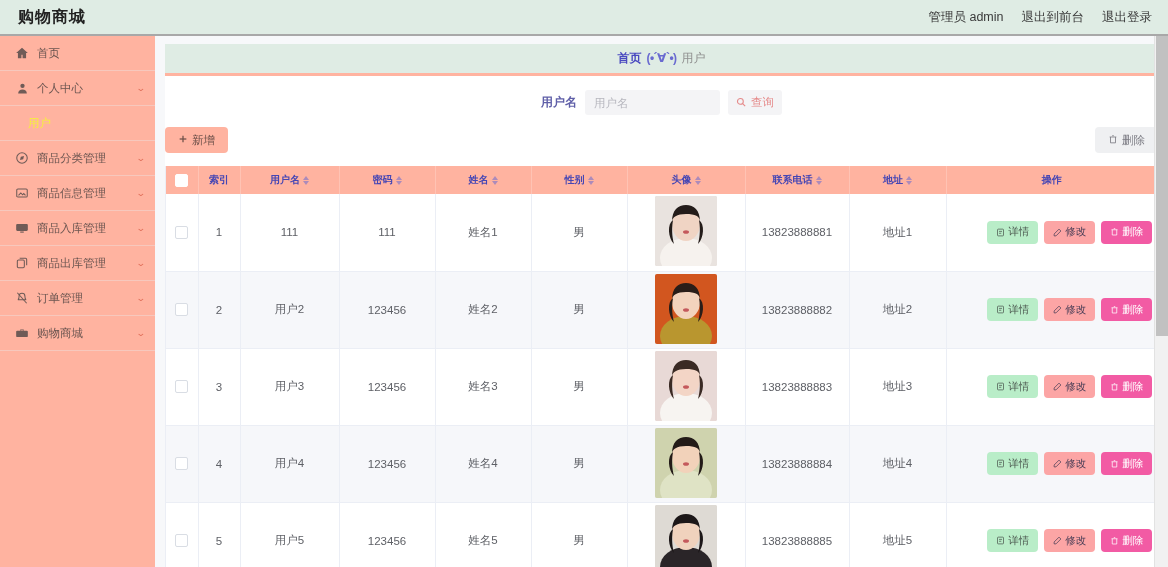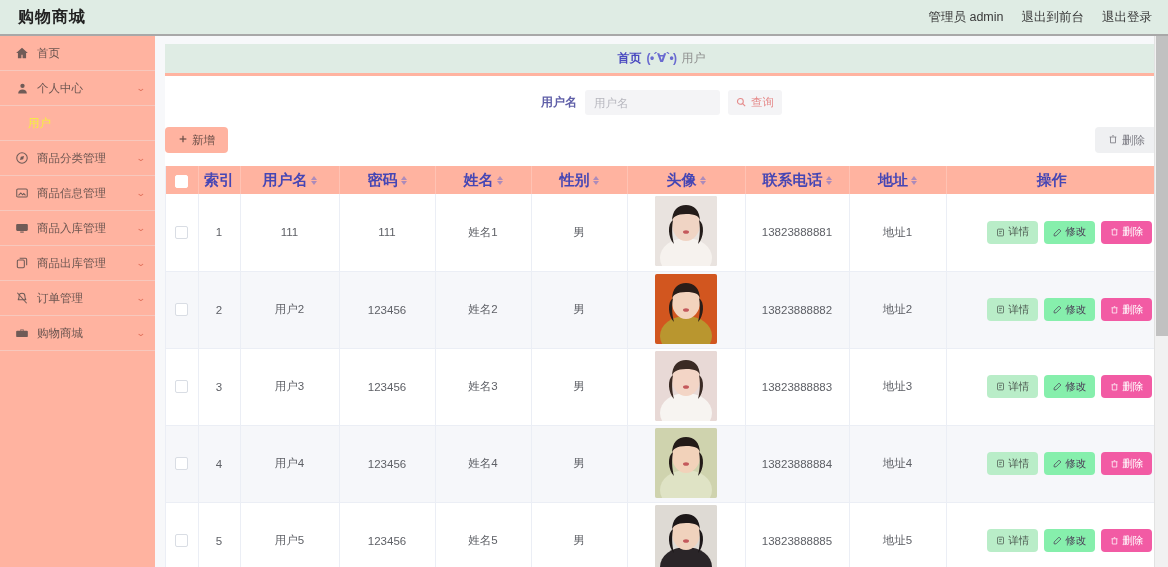--- a/index.html
+++ b/index.html
@@ -196,21 +196,21 @@
     border-right: 1px solid #ebeef5;
   }
   table.grid {
     width: 100%;
     border-collapse: collapse;
     table-layout: fixed;
   }
   table.grid th {
     background: #ffb3a0;
     color: #4646b4;
-    font-size: 15px;
+    font-size: 10px;
     font-weight: bold;
     height: 28px;
     border-right: 1px solid #ffc3b4;
     white-space: nowrap;
     font-family: Liberation Serif, serif;
   }
   table.grid th:last-child { border-right: none; }
   .th-inner {
     display: inline-flex;
     align-items: center;
@@ -276,21 +276,21 @@
     display: inline-flex;
     align-items: center;
     justify-content: center;
     gap: 3px;
     padding: 0 9px;
     cursor: pointer;
     font-family: inherit;
     white-space: nowrap;
   }
   .op.detail { background: #b9edc8; color: #4d5a51; }
-  .op.edit   { background: #86efac; color: #4b3f57; }
+  .op.edit   { background: #fca5a5; color: #4b3f57; }
   .op.del    { background: #f25ba4; color: #ffffff; }
   .op svg { display:block; }
 
   
   .vscroll {
     position: absolute;
     top: 36px; right: 0;
     width: 14px;
     height: 531px;
     background: #f1f1f1;

